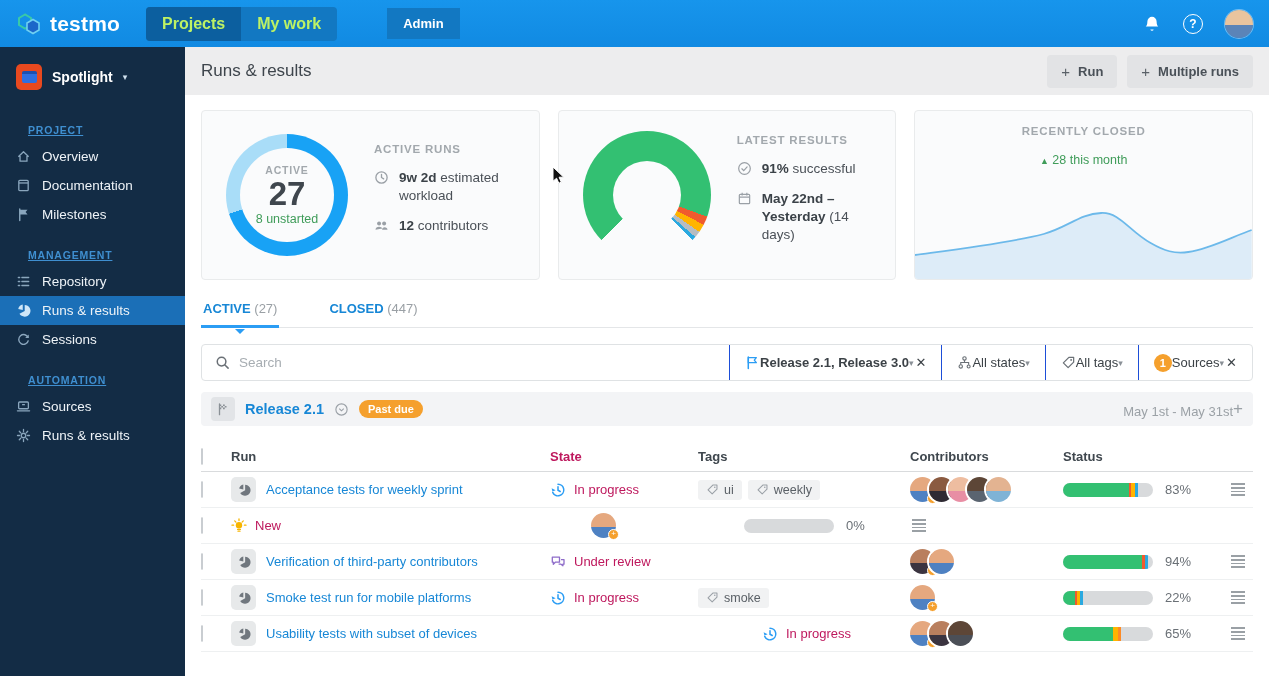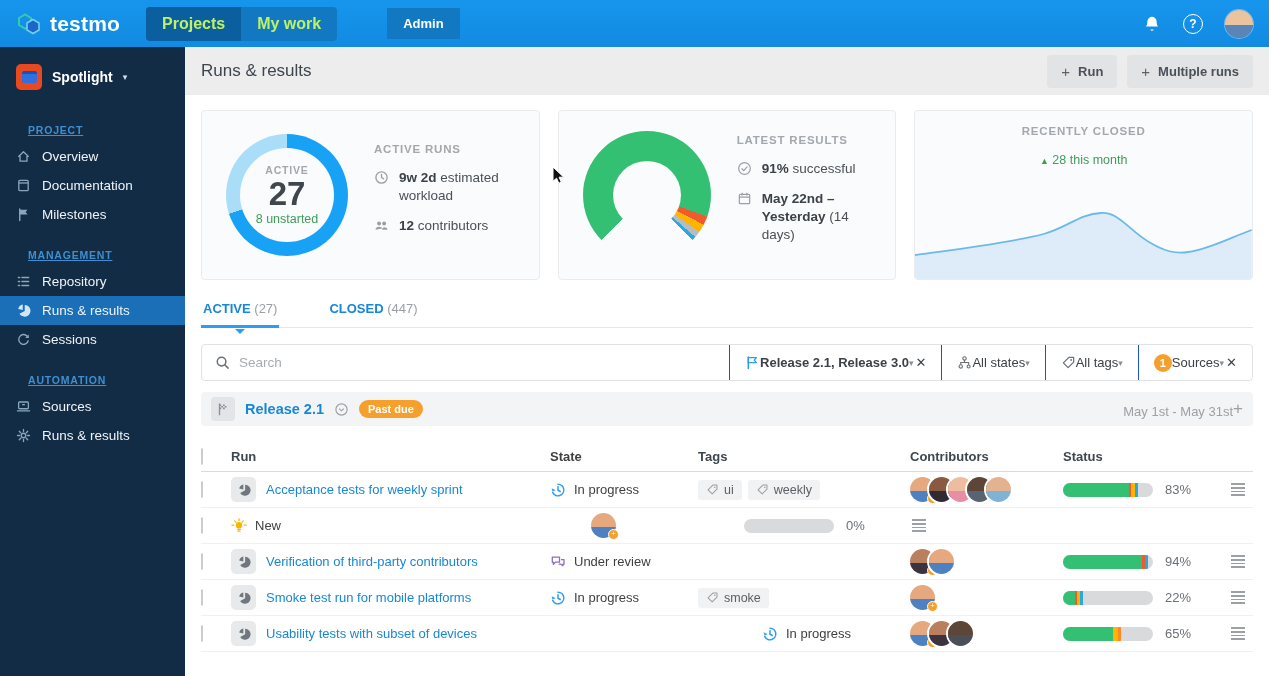--- a/index.html
+++ b/index.html
@@ -88,21 +88,21 @@
   .gh-plus { font-size:17px; color:#9aa0a6; cursor:pointer; }
 
   
   .thead { margin-top:15px; display:flex; align-items:center; height:31px; border-bottom:1px solid #d9dbdd; font-size:13px; font-weight:bold; color:#3f474e; }
   .trow { display:flex; align-items:center; height:36px; border-bottom:1px solid #eef0f1; font-size:13px; }
   .col-check { width:30px; }
   .cbox { width:15px; height:15px; border:1px solid #c9cdd1; border-radius:3px; background:#fff; cursor:pointer; }
   .col-run { flex:1; display:flex; align-items:center; gap:10px; min-width:0; }
   .runicon { width:25px; height:25px; border-radius:5px; background:#e7e9ea; display:flex; align-items:center; justify-content:center; color:#70777e; }
   .runlink { color:#1787d6; text-decoration:none; cursor:pointer; }
-  .col-state { width:148px; display:flex; align-items:center; gap:8px; color:#404040; }
+  .col-state { width:148px; display:flex; align-items:center; gap:8px; color:#be185d; }
   .col-tags { width:212px; display:flex; gap:6px; }
   .tagpill { display:flex; align-items:center; gap:5px; background:#f1f2f3; border-radius:3px; padding:3px 8px; font-size:12.5px; color:#5a6066; cursor:pointer; }
   .tagpill svg { color:#9aa0a6; }
   .col-contrib { width:153px; display:flex; }
   .av { width:25px; height:25px; border-radius:50%; box-shadow:0 0 0 2px #fff; position:relative; }
   .av + .av { margin-left:-6px; }
   .av .plusbadge { position:absolute; right:-3px; bottom:-2px; width:11px; height:11px; border-radius:50%; background:#f5a02d; border:1.5px solid #fff; color:#fff; font-size:8px; line-height:8px; text-align:center; }
   .col-status { width:190px; display:flex; align-items:center; }
   .bar { width:90px; height:14px; border-radius:7px; background:#d8dadc; overflow:hidden; display:flex; }
   .bar span { height:100%; }

